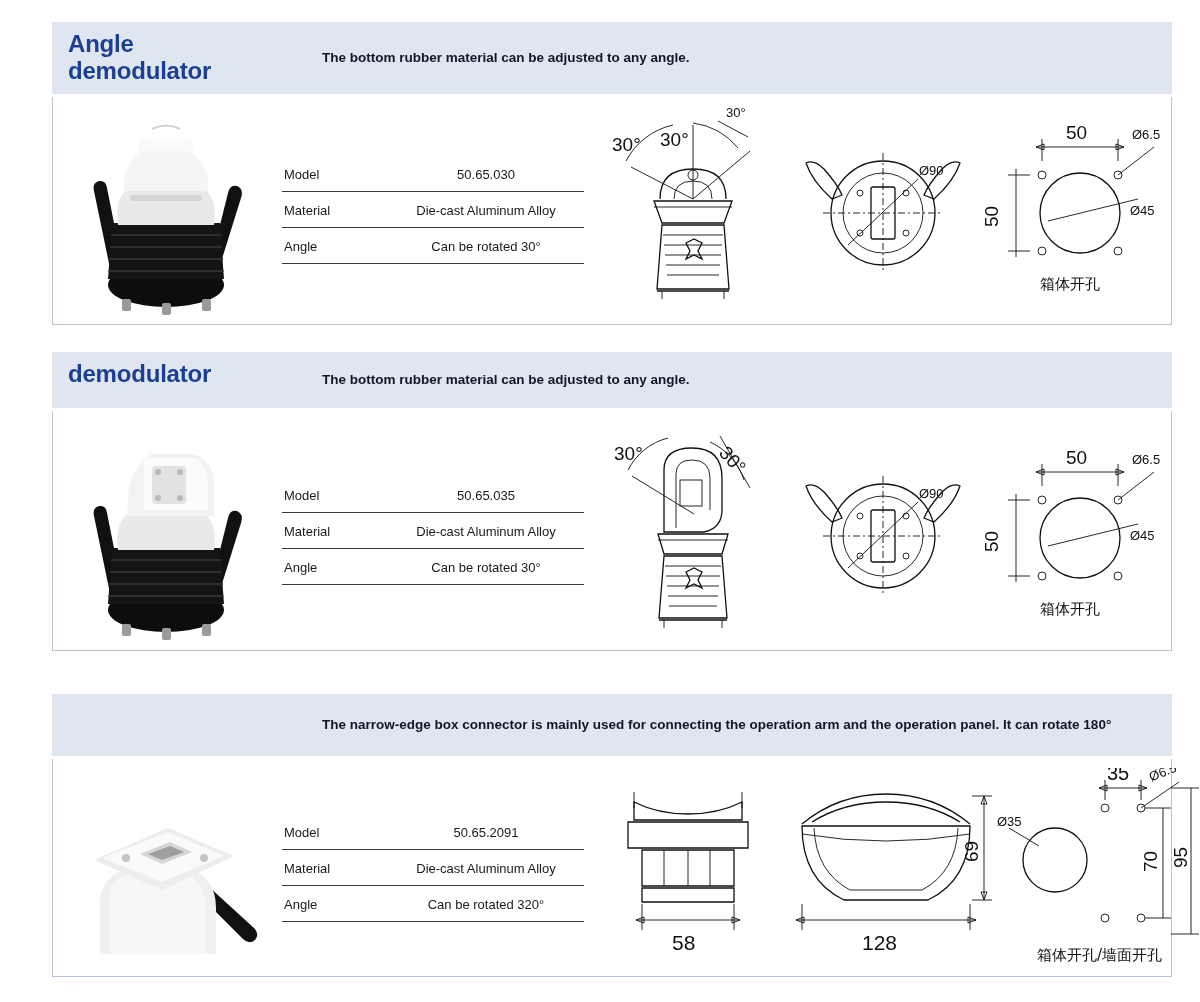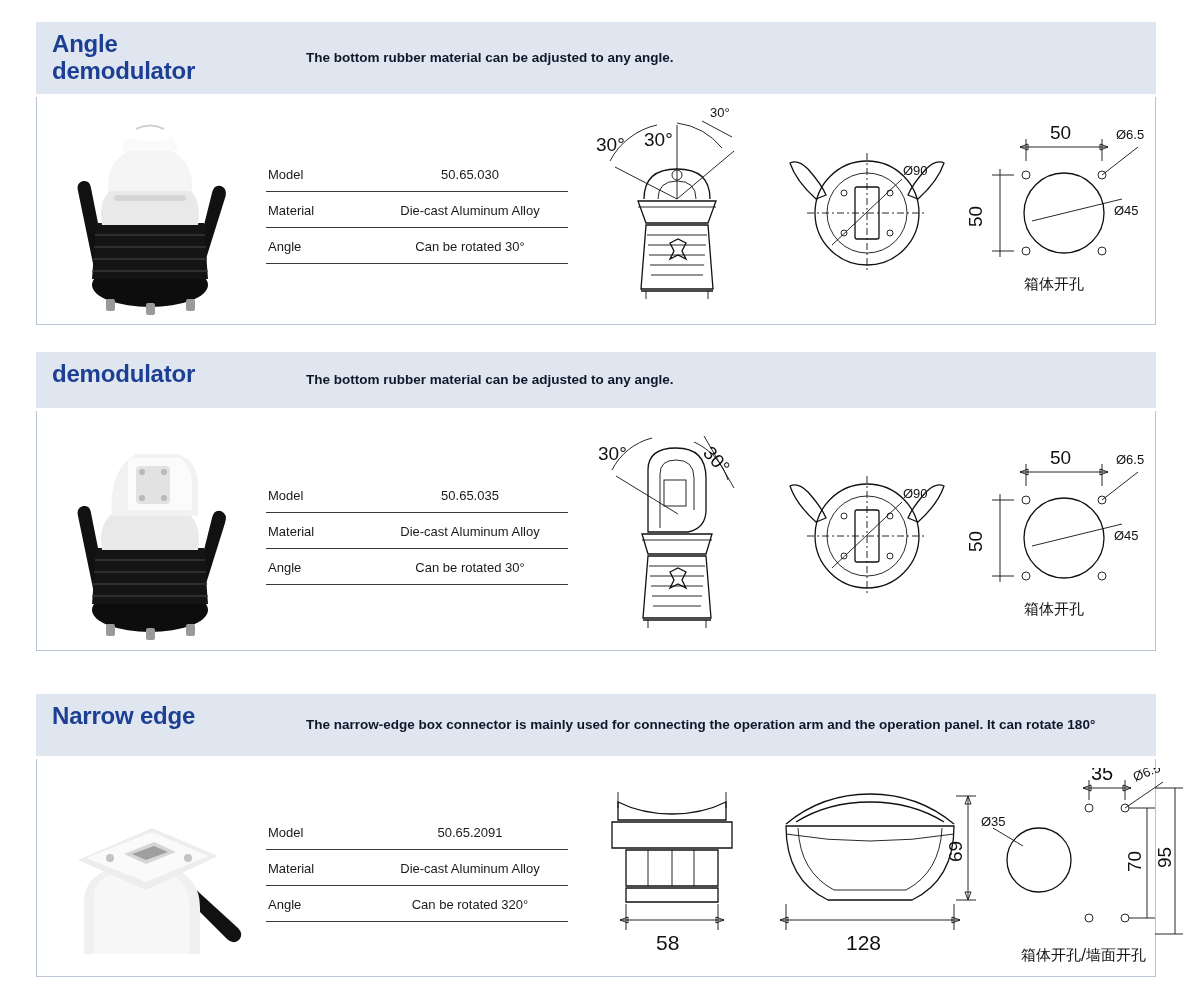--- a/index.html
+++ b/index.html
@@ -19,21 +19,21 @@
     width: 1200px;
     height: 1002px;
     position: relative;
     padding: 0;
     box-sizing: border-box;
   }
 
   
   .product-block {
     position: absolute;
-    left: 36px;
+    left: 52px;
     width: 1120px;
     box-sizing: border-box;
   }
   .block-header {
     display: flex;
     align-items: stretch;
     background: #dfe6f0;
     border-bottom: 3px solid #ffffff;
     min-height: 56px;
   }
@@ -405,21 +405,20 @@
           <text class="dim-txt-sm" x="62" y="196" style="font-family:'DejaVu Sans',sans-serif;font-size:15px">箱体开孔</text>
         </svg>
       </div>
 
     </div>
   </div>
 
   <div class="product-block" style="top:694px;">
     <div class="block-header" style="min-height:62px;">
       <div class="block-title">
-        <div>Narrow edge</div>
       </div>
       <div class="block-subtitle">The narrow-edge box connector is mainly used for connecting the operation arm and the operation panel. It can rotate 180°</div>
     </div>
     <div class="block-body" style="height:218px;">
 
       <div class="photo-cell">
         <svg width="215" height="200" viewBox="0 0 215 200">
 
           <path d="M150 118 L196 160 Q202 166 197 172 Q191 177 185 171 L142 128 Z" fill="#111"></path>
 

